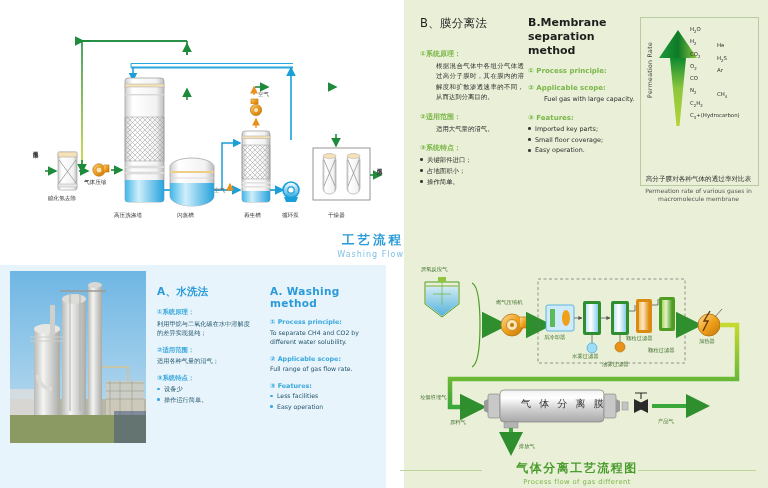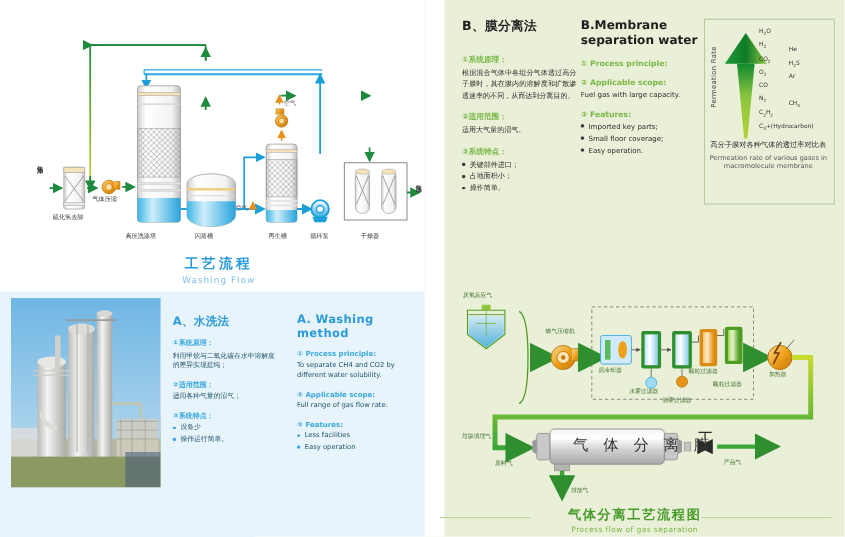--- a/index.html
+++ b/index.html
@@ -8,21 +8,21 @@
 
   
   .panel-left-top{position:absolute;left:0;top:0;width:386px;height:265px;background:#ffffff;}
   .panel-left-bottom{position:absolute;left:0;top:265px;width:386px;height:223px;background:#e8f4fb;}
   .panel-right{position:absolute;left:386px;top:0;width:382px;height:488px;background:#e9f0d7;}
   .panel-right-inner{position:absolute;left:386px;top:0;width:18px;height:488px;background:#fff;}
 
   
   .pfd{position:absolute;left:0;top:0;width:386px;height:235px;}
   .pfd svg{position:absolute;left:0;top:0;}
-  .pfd-title{position:absolute;left:6px;top:232px;width:386px;text-align:center;}
+  .pfd-title{position:absolute;left:18px;top:232px;width:386px;text-align:right;}
   .pfd-title .cn{color:#2a9bd8;font-size:12.5px;font-weight:bold;letter-spacing:3px;}
   .pfd-title .en{color:#7ec2e6;font-size:8px;letter-spacing:1px;margin-top:1px;}
 
   .lbl{position:absolute;font-size:5.6px;color:#333;white-space:nowrap;line-height:1;}
   .lbl-v{position:absolute;font-size:5.6px;color:#333;white-space:nowrap;
          writing-mode:vertical-rl;text-orientation:upright;letter-spacing:-0.5px;}
 
   
   .photo{position:absolute;left:10px;top:271px;width:136px;height:172px;
          background:linear-gradient(#8fc3e8 0%,#b9d9ef 32%,#cfd8d0 55%,#9fae86 78%,#7d9158 100%);
@@ -32,39 +32,39 @@
   .col-en{position:absolute;left:270px;top:285px;width:112px;}
   .h-blue{color:#2a9bd8;font-size:10.5px;font-weight:bold;margin-bottom:9px;letter-spacing:0.3px;}
   .sh-blue{color:#3aa8de;font-size:6.4px;font-weight:bold;margin-top:8px;margin-bottom:1.5px;}
   .tx-blue{color:#24566e;font-size:6.2px;line-height:1.55;}
   .bul-blue{color:#24566e;font-size:6.2px;line-height:1.65;padding-left:7px;position:relative;}
   .bul-blue:before{content:"";position:absolute;left:0;top:3.5px;width:2.6px;height:2.6px;background:#3aa8de;border-radius:50%;}
 
   
   .r-col-cn{position:absolute;left:420px;top:16px;width:104px;}
   .r-col-en{position:absolute;left:528px;top:16px;width:108px;}
-  .h-green{color:#1e1e1e;font-size:11.5px;font-weight:bold;letter-spacing:0.3px;margin-bottom:18px;}
+  .h-green{color:#1e1e1e;font-size:11.5px;font-weight:normal;letter-spacing:0.3px;margin-bottom:18px;}
   .h-green-en{color:#1e1e1e;font-size:11px;font-weight:bold;line-height:1.25;margin-bottom:10px;}
   .sh-green{color:#7ab648;font-size:7px;font-weight:bold;margin-top:9px;margin-bottom:2px;}
-  .tx-dark{color:#2c2c2c;font-size:6.4px;line-height:1.62;text-align:justify;}
+  .tx-dark{color:#2c2c2c;font-size:6.4px;line-height:1.62;text-align:justify;margin-left:16px;}
   .tx-en{color:#555;font-size:6.4px;line-height:1.62;text-align:justify;}
   .bul-green{color:#2c2c2c;font-size:6.4px;line-height:1.7;padding-left:7px;position:relative;}
   .bul-green:before{content:"";position:absolute;left:0;top:3.6px;width:2.6px;height:2.6px;background:#3a3a3a;border-radius:50%;}
 
   
   .perm-box{position:absolute;left:640px;top:17px;width:117px;height:167px;border:1px solid #b9c9a0;}
   .perm-axis{position:absolute;left:646px;top:42px;writing-mode:vertical-rl;transform:rotate(180deg);
              font-size:6.2px;color:#3f3f3f;letter-spacing:0.3px;}
   .gas-list{position:absolute;left:690px;top:26px;width:66px;}
   .gas-row{height:12.3px;position:relative;font-size:5.4px;color:#333;}
   .gas-a{position:absolute;left:0;top:0;}
   .gas-b{position:absolute;left:27px;top:4px;}
   .gas-row sub{font-size:3.9px;}
   .perm-cap{position:absolute;left:641px;top:128px;width:115px;text-align:center;}
-  .perm-cap .cn{font-size:6.6px;color:#2c2c2c;line-height:1.45;}
+  .perm-cap .cn{font-size:6.6px;color:#2c2c2c;line-height:1.45;margin-top:47px;}
   .perm-cap .en{font-size:6px;color:#555;line-height:1.4;margin-top:2px;}
 
   
   .gsd{position:absolute;left:386px;top:255px;width:382px;height:215px;}
   .gsd svg{position:absolute;left:0;top:0;}
   .glbl{position:absolute;font-size:5.3px;color:#3f6b2c;white-space:nowrap;line-height:1;}
   .gsd-title{position:absolute;left:386px;top:460px;width:382px;text-align:center;}
   .gsd-title .cn{color:#4a9c2d;font-size:12px;font-weight:bold;letter-spacing:1.5px;}
   .gsd-title .en{color:#7ab648;font-size:6.8px;letter-spacing:0.4px;margin-top:1px;}
   .gsd-rule{position:absolute;top:470px;height:1px;background:#bcd39a;}
@@ -295,21 +295,21 @@
     <div class="tx-dark">根据混合气体中各组分气体透过高分子膜时，其在膜内的溶解度和扩散渗透速率的不同，从而达到分离目的。</div>
     <div class="sh-green">②适用范围：</div>
     <div class="tx-dark">适用大气量的沼气。</div>
     <div class="sh-green">③系统特点：</div>
     <div class="bul-green">关键部件进口；</div>
     <div class="bul-green">占地面积小；</div>
     <div class="bul-green">操作简单。</div>
   </div>
 
   <div class="r-col-en">
-    <div class="h-green-en">B.Membrane separation water</div>
+    <div class="h-green-en">B.Membrane separation method</div>
     <div class="sh-green">① Process principle:</div>
     <div class="sh-green">② Applicable scope:</div>
     <div class="tx-dark">Fuel gas with large capacity.</div>
     <div class="sh-green">③ Features:</div>
     <div class="bul-green">Imported key parts;</div>
     <div class="bul-green">Small floor coverage;</div>
     <div class="bul-green">Easy operation.</div>
   </div>
 
   <div class="perm-box">
@@ -493,24 +493,24 @@
     <div class="glbl" style="left:110px;top:45px;">燃气压缩机</div>
     <div class="glbl" style="left:158px;top:80px;">后冷却器</div>
     <div class="glbl" style="left:186px;top:99px;">水雾过滤器</div>
     <div class="glbl" style="left:216px;top:107px;">油雾过滤器</div>
     <div class="glbl" style="left:240px;top:81px;">颗粒过滤器</div>
     <div class="glbl" style="left:262px;top:93px;">颗粒过滤器</div>
     <div class="glbl" style="left:313px;top:84px;">加热器</div>
     <div class="glbl" style="left:64px;top:165px;">原料气</div>
     <div class="glbl" style="left:133px;top:189px;">排放气</div>
     <div class="glbl" style="left:272px;top:164px;">产品气</div>
-    <div class="glbl" style="left:135px;top:144px;font-size:14px;color:#333;letter-spacing:2.5px;font-family:Liberation Mono, monospace;">气 体 分 离 膜</div>
+    <div class="glbl" style="left:135px;top:144px;font-size:10px;color:#333;letter-spacing:2.5px;">气 体 分 离 膜</div>
 
   </div>
 
   <div class="gsd-rule" style="left:400px;width:82px;"></div>
   <div class="gsd-rule" style="left:638px;width:118px;"></div>
   <div class="gsd-title">
     <div class="cn">气体分离工艺流程图</div>
-    <div class="en">Process flow of gas separation</div>
+    <div class="en">Process flow of gas different</div>
   </div>
 
 </div>
 
 </body></html>

